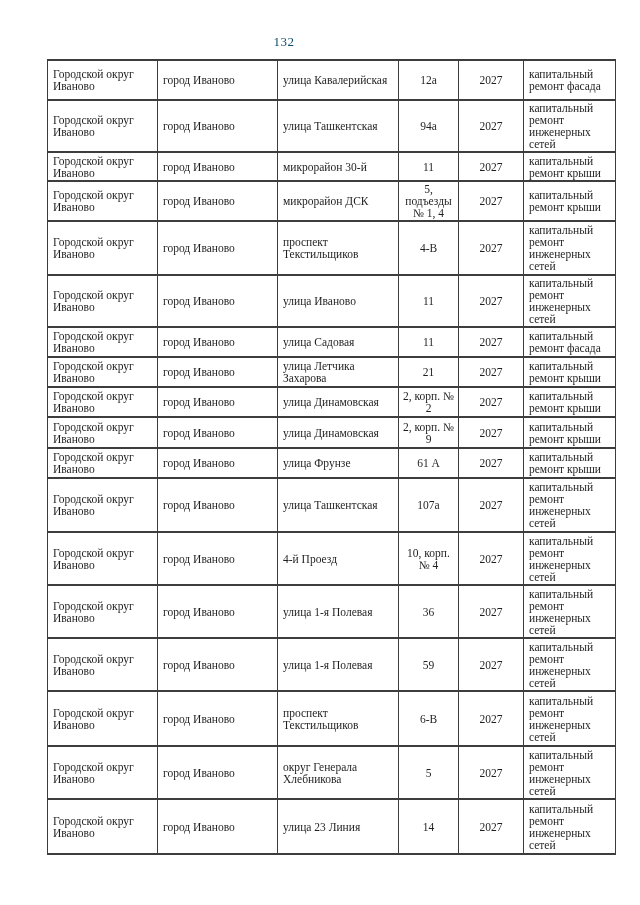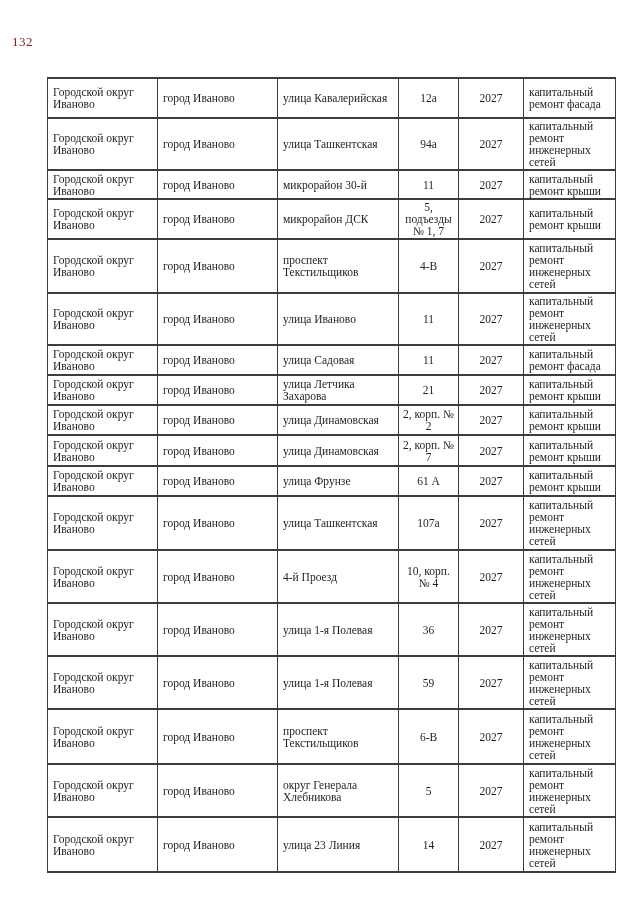--- a/index.html
+++ b/index.html
@@ -14,30 +14,29 @@
     background: #ffffff;
     font-family: "Liberation Serif", "DejaVu Serif", serif;
     color: #1f1f1f;
     overflow: hidden;
   }
   .page-number {
     position: absolute;
     top: 34px;
     left: 0;
     width: 568px;
-    text-align: left;
+    text-align: center;
     font-size: 13px;
     letter-spacing: 0.5px;
-    color: #7f1d1d;
-    padding-left: 12px;
+    color: #0c4a6e;
   }
   table.schedule {
     position: absolute;
     left: 47px;
-    top: 77px;
+    top: 59px;
     width: 568px;
     border-collapse: collapse;
     table-layout: fixed;
   }
   table.schedule td {
     border: 1px solid #3d3d3d;
     border-top-width: 2px;
     border-bottom-width: 2px;
     font-size: 11.5px;
     line-height: 12px;
@@ -109,21 +108,21 @@
           <td>город Иваново</td>
           <td>микрорайон 30-й</td>
           <td>11</td>
           <td>2027</td>
           <td>капитальный ремонт крыши</td>
         </tr>
         <tr>
           <td>Городской округ Иваново</td>
           <td>город Иваново</td>
           <td>микрорайон ДСК</td>
-          <td>5, подъезды № 1, 7</td>
+          <td>5, подъезды № 1, 4</td>
           <td>2027</td>
           <td>капитальный ремонт крыши</td>
         </tr>
         <tr>
           <td>Городской округ Иваново</td>
           <td>город Иваново</td>
           <td>проспект Текстильщиков</td>
           <td>4-В</td>
           <td>2027</td>
           <td>капитальный ремонт инженерных сетей</td>
@@ -157,21 +156,21 @@
           <td>город Иваново</td>
           <td>улица Динамовская</td>
           <td>2, корп. № 2</td>
           <td>2027</td>
           <td>капитальный ремонт крыши</td>
         </tr>
         <tr>
           <td>Городской округ Иваново</td>
           <td>город Иваново</td>
           <td>улица Динамовская</td>
-          <td>2, корп. № 7</td>
+          <td>2, корп. № 9</td>
           <td>2027</td>
           <td>капитальный ремонт крыши</td>
         </tr>
         <tr>
           <td>Городской округ Иваново</td>
           <td>город Иваново</td>
           <td>улица Фрунзе</td>
           <td>61 А</td>
           <td>2027</td>
           <td>капитальный ремонт крыши</td>

